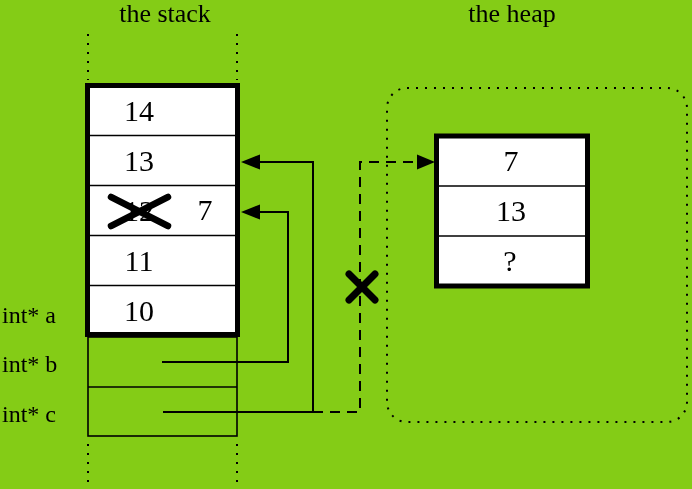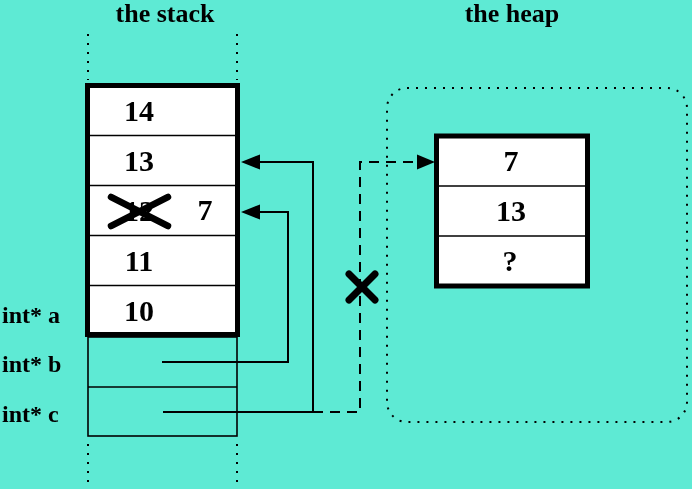--- a/index.html
+++ b/index.html
@@ -1,21 +1,20 @@
 <!DOCTYPE html>
 <html><head>
 <meta charset="utf-8">
 <style>
   html, body { margin: 0; padding: 0; background: #ffffff; }
   .canvas {
     position: relative;
     width: 692px; height: 489px;
-    background: #5eead4;
+    background: #84cc16;
     font-family: "Liberation Serif", "DejaVu Serif", serif;
-    font-weight: bold;
   }
   svg text {
     font-family: "Liberation Serif", "DejaVu Serif", serif;
     fill: #000000;
   }
   .title-text { font-size: 26px; }
   .num-text   { font-size: 30px; }
   .var-text   { font-size: 24px; }
   .thin  { stroke: #000; stroke-width: 1.6; fill: none; }
   .thick { stroke: #000; stroke-width: 5;   fill: #ffffff; }

